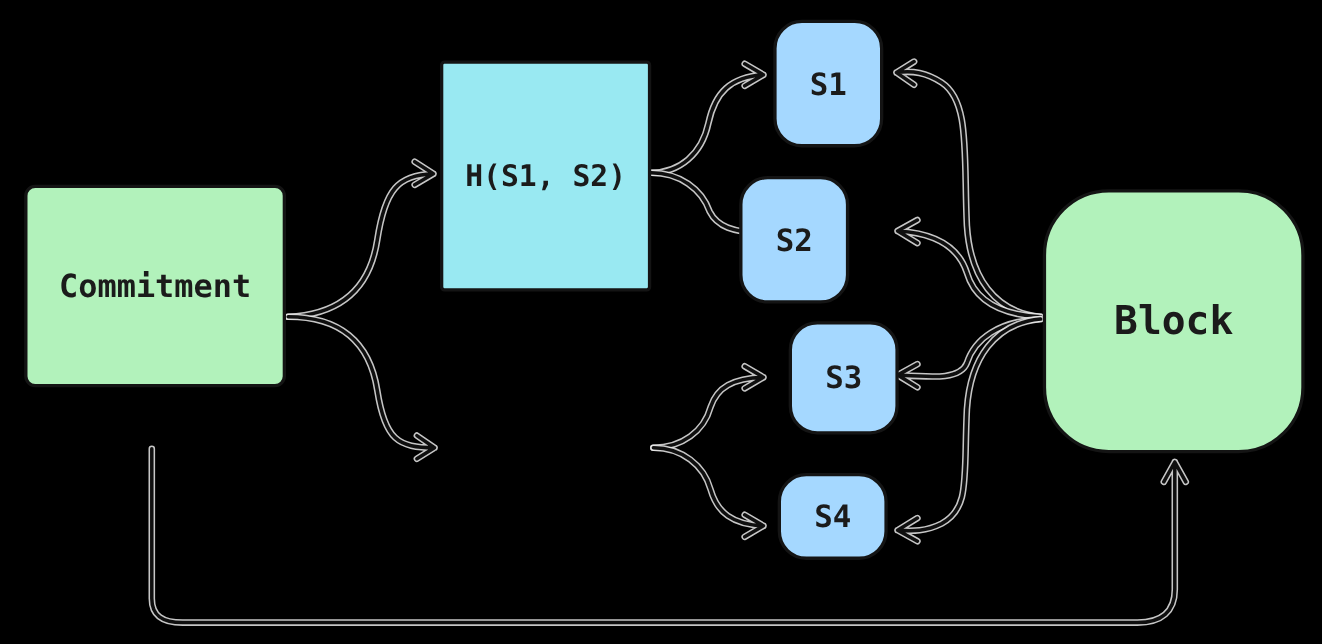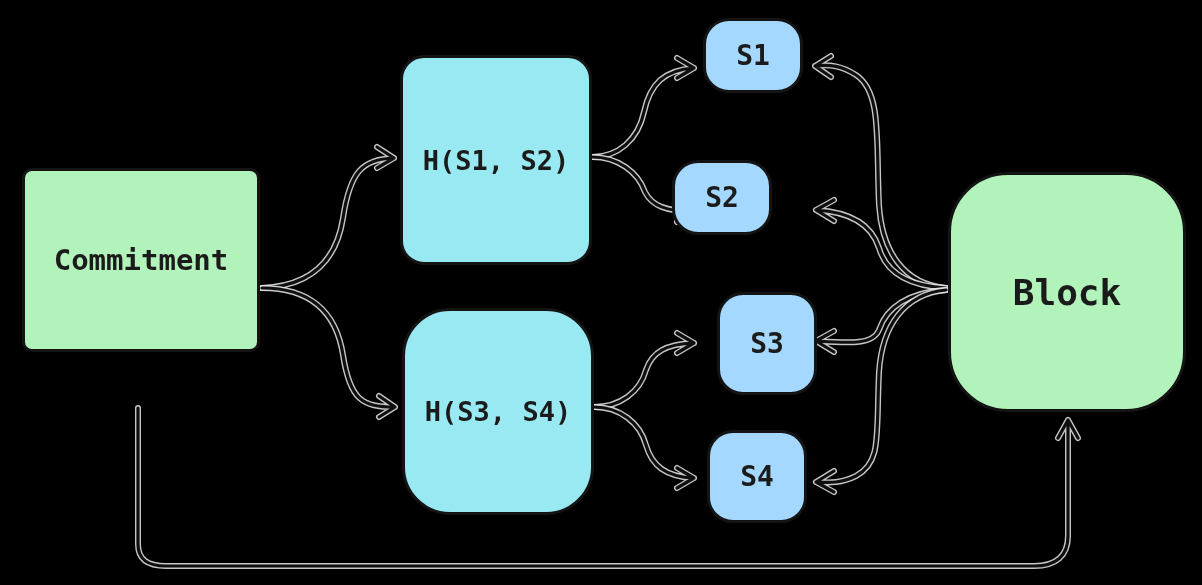--- a/index.html
+++ b/index.html
@@ -8,27 +8,27 @@
     overflow:hidden; font-family:"DejaVu Sans Mono", monospace;
   }
   svg.edges { position:absolute; left:0; top:0; width:1202px; height:585px; }
   .halo { fill:none; stroke:#e9e9e9; stroke-width:6; stroke-linecap:round; stroke-linejoin:round; opacity:.85; }
   .ink  { fill:none; stroke:#0f0f0f; stroke-width:3.2; stroke-linecap:round; stroke-linejoin:round; }
   .node {
     position:absolute; display:flex; align-items:center; justify-content:center;
     border:3.5px solid #141414; color:#1b1b1b; font-weight:600; box-sizing:border-box;
   }
   .node-commitment { left:22px;  top:168px; width:238px; height:184px; border-radius:10px; background:#b2f2bb; font-size:29px; }
-  .node-h12        { left:400px; top:55px;  width:192px; height:210px; border-radius:24px; background:#99e9f2; font-size:27px; }
+  .node-h12        { left:400px; top:55px;  width:192px; height:210px; border-radius:4px; background:#99e9f2; font-size:27px; }
   .node-h34        { left:402px; top:308px; width:192px; height:207px; border-radius:48px; background:#99e9f2; font-size:27px; }
-  .node-s          { width:100px; height:75px; border-radius:26px; background:#a5d8ff; font-size:28px; }
+  .node-s          { width:100px; height:116px; border-radius:26px; background:#a5d8ff; font-size:28px; }
   .node-s1 { left:703px; top:18px; }
   .node-s2 { left:672px; top:160px; }
   .node-s3 { left:705px; top:292px; height:103px;margin-left:12px; }
-  .node-s4 { left:707px; top:430px; height:93px; }
+  .node-s4 { left:707px; top:430px; height:79px; }
   .node-block      { left:948px; top:172px; width:238px; height:240px; border-radius:60px; background:#b2f2bb; font-size:36px; }
 </style>
 </head>
 <body>
 
 <div class="canvas">
 
   <svg class="edges" viewBox="0 0 1202 585" xmlns="http://www.w3.org/2000/svg">
     <defs>
       <path id="p-c-h12" d="M262 288 C308 286 336 264 343 218 C350 172 362 159 394 158 M377 147 L394 158 L377 168"></path>
@@ -91,23 +91,20 @@
   </svg>
 
   <div class="node node-commitment">
     <span>Commitment</span>
   </div>
 
   <div class="node node-h12">
     <span>H(S1, S2)</span>
   </div>
 
-  <div class="node node-h34">
-    <span>H(S3, S4)</span>
-  </div>
 
   <div class="node node-s node-s1">
     <span>S1</span>
   </div>
 
   <div class="node node-s node-s2">
     <span>S2</span>
   </div>
 
   <div class="node node-s node-s3">

